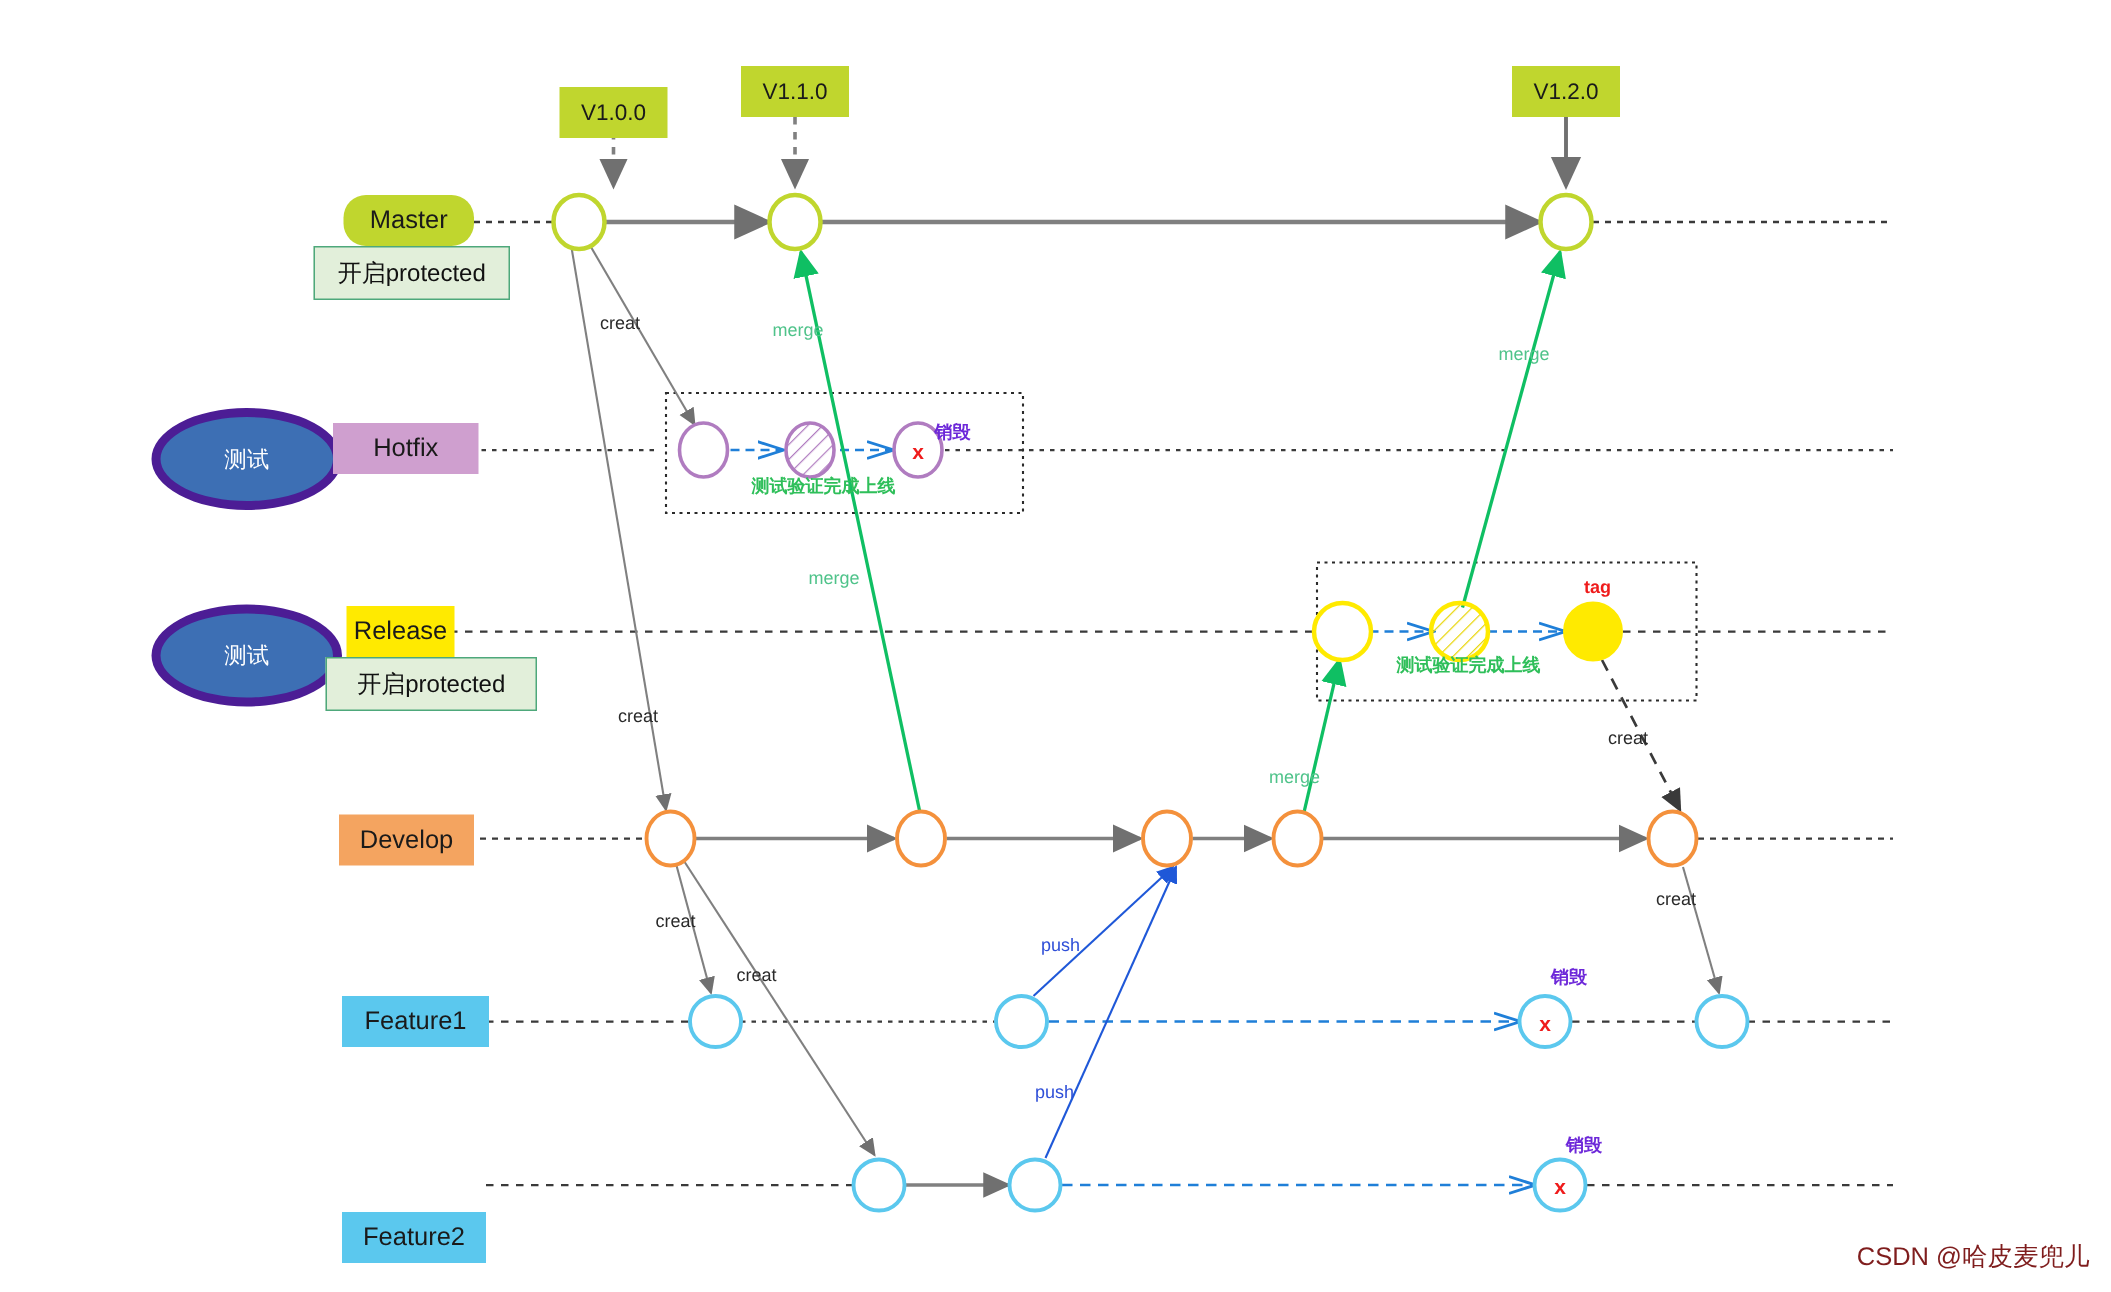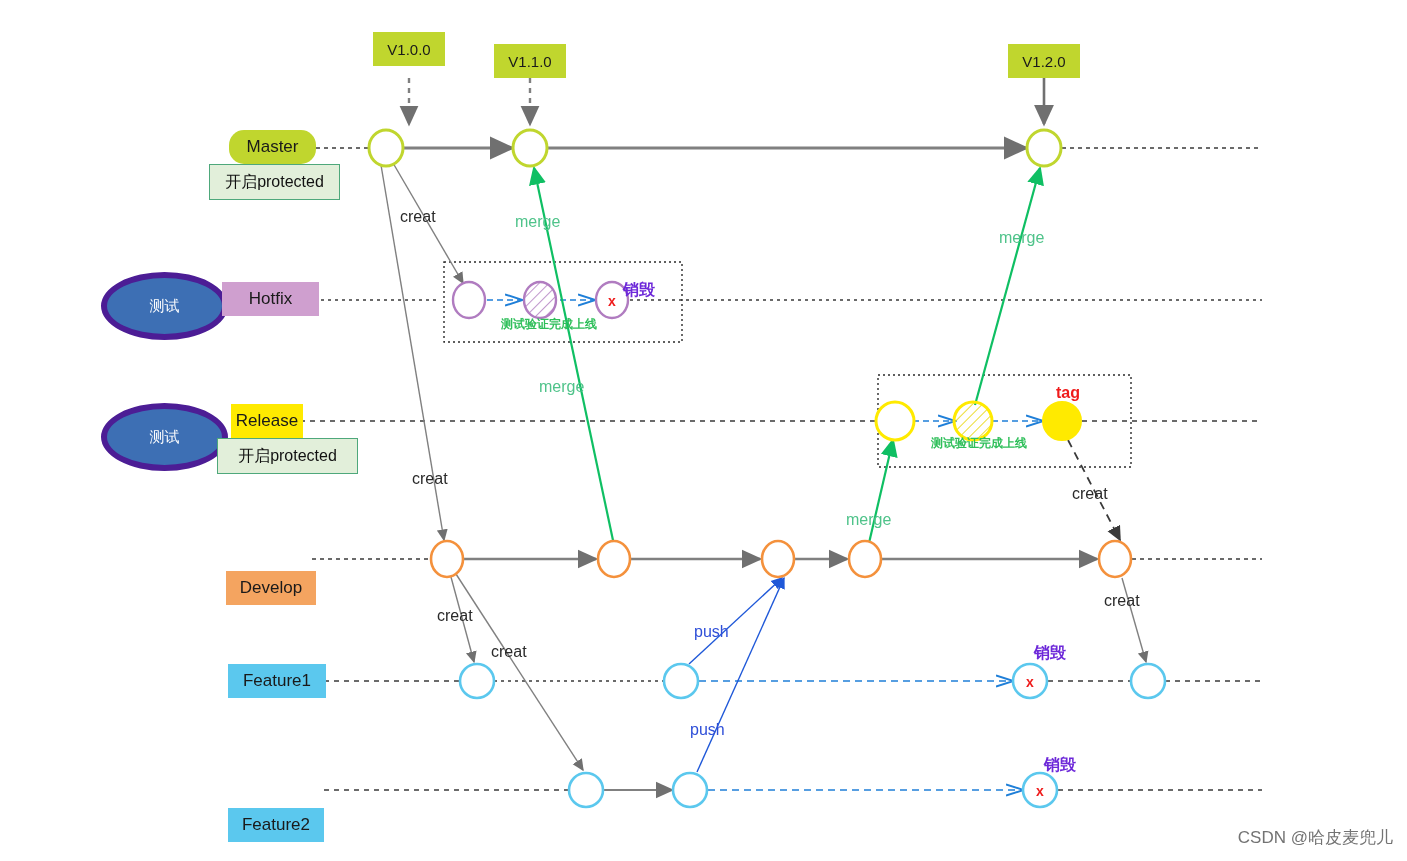--- a/index.html
+++ b/index.html
@@ -7,28 +7,28 @@
   #stage{position:relative;width:1407px;height:861px;background:#fff;overflow:hidden;}
   svg#wire{position:absolute;left:0;top:0;width:1407px;height:861px;}
   .lbl{position:absolute;box-sizing:border-box;display:flex;align-items:center;justify-content:center;
        font-size:17px;color:#1a1a1a;white-space:nowrap;}
   .branch-chip{height:34px;}
   .prot{height:36px;background:#e2efda;border:1px solid #4ea87b;font-size:16px;color:#111;}
   .ver{height:34px;background:#c0d62e;font-size:15px;color:#1a1a1a;}
   .test-oval{position:absolute;display:flex;align-items:center;justify-content:center;
              width:115px;height:56px;border-radius:50%;background:#3d6fb4;border:6px solid #4c1d95;
              color:#fff;font-size:15px;}
-  .txt{position:absolute;white-space:nowrap;font-size:16px;}
+  .txt{position:absolute;white-space:nowrap;font-size:12px;}
   .t-creat{color:#2a2a2a;}
   .t-merge{color:#4fc38a;}
   .t-push{color:#2f4fd8;}
   .t-destroy{color:#6d28d9;font-weight:bold;}
   .t-tag{color:#ef1b1b;font-weight:bold;}
   .t-online{color:#2fbf5a;font-size:12px;font-weight:bold;}
-  .wm{position:absolute;right:14px;bottom:12px;color:#737373;font-size:17px;white-space:nowrap;margin-left:40px;}
+  .wm{position:absolute;right:14px;bottom:12px;color:#7f1d1d;font-size:17px;white-space:nowrap;margin-left:40px;}
 </style>
 </head>
 <body>
 
 <div id="stage">
 
   <svg id="wire" viewBox="0 0 1407 861">
     <defs>
       <marker id="ahGray" markerWidth="9" markerHeight="9" refX="7.5" refY="4.5" orient="auto">
         <path d="M0,0.6 L8.5,4.5 L0,8.4 z" fill="#707070"></path>
@@ -138,39 +138,39 @@
     <circle cx="1030" cy="681" r="17" fill="#fff" stroke="#5bc8ee" stroke-width="2.6"></circle>
     <text x="1030" y="687" text-anchor="middle" font-size="14" font-weight="bold" fill="#ef1b1b" font-family="Liberation Sans, sans-serif">x</text>
     <circle cx="1148" cy="681" r="17" fill="#fff" stroke="#5bc8ee" stroke-width="2.6"></circle>
 
     <circle cx="586" cy="790" r="17" fill="#fff" stroke="#5bc8ee" stroke-width="2.6"></circle>
     <circle cx="690" cy="790" r="17" fill="#fff" stroke="#5bc8ee" stroke-width="2.6"></circle>
     <circle cx="1040" cy="790" r="17" fill="#fff" stroke="#5bc8ee" stroke-width="2.6"></circle>
     <text x="1040" y="796" text-anchor="middle" font-size="14" font-weight="bold" fill="#ef1b1b" font-family="Liberation Sans, sans-serif">x</text>
   </svg>
 
-  <div class="lbl ver" style="left:373px;top:32px;width:72px;">V1.0.0</div>
+  <div class="lbl ver" style="left:373px;top:58px;width:72px;">V1.0.0</div>
   <div class="lbl ver" style="left:494px;top:44px;width:72px;">V1.1.0</div>
   <div class="lbl ver" style="left:1008px;top:44px;width:72px;">V1.2.0</div>
 
   <div class="lbl branch-chip" style="left:229px;top:130px;width:87px;background:#c0d62e;border-radius:15px;">Master</div>
   <div class="lbl prot" style="left:209px;top:164px;width:131px;">开启protected</div>
 
   <div class="test-oval" style="left:101px;top:272px;">
     <span>测试</span>
   </div>
   <div class="lbl branch-chip" style="left:222px;top:282px;width:97px;background:#cf9fcf;">Hotfix</div>
 
   <div class="test-oval" style="left:101px;top:403px;">
     <span>测试</span>
   </div>
   <div class="lbl branch-chip" style="left:231px;top:404px;width:72px;background:#ffea00;">Release</div>
   <div class="lbl prot" style="left:217px;top:438px;width:141px;">开启protected</div>
 
-  <div class="lbl branch-chip" style="left:226px;top:543px;width:90px;background:#f4a460;margin-top:28px;">Develop</div>
+  <div class="lbl branch-chip" style="left:226px;top:543px;width:90px;background:#f4a460;">Develop</div>
 
   <div class="lbl branch-chip" style="left:228px;top:664px;width:98px;background:#5bc8ee;">Feature1</div>
 
   <div class="lbl branch-chip" style="left:228px;top:773px;width:96px;background:#5bc8ee;margin-top:35px;">Feature2</div>
 
   <div class="txt t-creat" style="left:400px;top:208px;">creat</div>
   <div class="txt t-creat" style="left:412px;top:470px;">creat</div>
   <div class="txt t-creat" style="left:437px;top:607px;">creat</div>
   <div class="txt t-creat" style="left:491px;top:643px;">creat</div>
   <div class="txt t-creat" style="left:1072px;top:485px;">creat</div>

